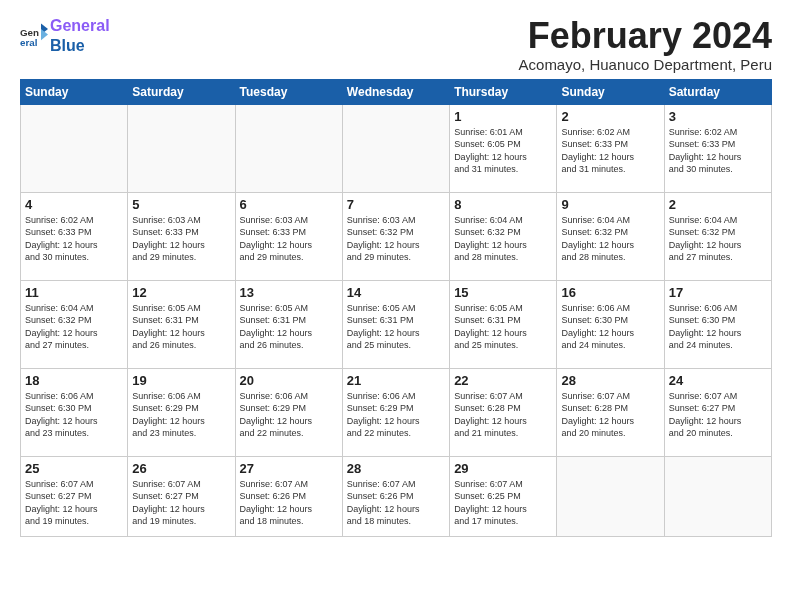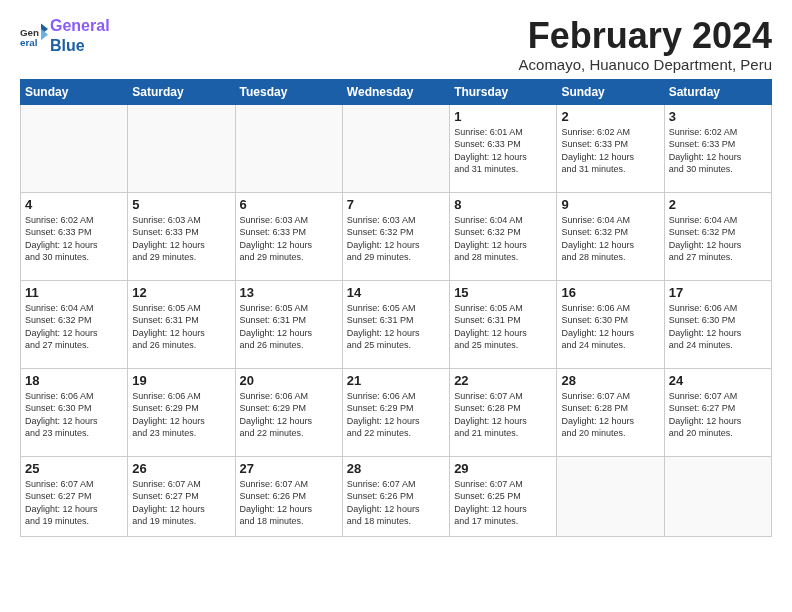--- a/index.html
+++ b/index.html
@@ -122,21 +122,21 @@
   </thead>
   <tbody id="calendar-body">
   <tr>
         <td class="empty-cell"></td>
         <td class="empty-cell"></td>
         <td class="empty-cell"></td>
         <td class="empty-cell"></td>
         <td>
           <span class="day-num">1</span>
           <div class="day-info" style="white-space: pre-line;">Sunrise: 6:01 AM
-Sunset: 6:33 PM
+Sunset: 6:05 PM
 Daylight: 12 hours
 and 31 minutes.</div>
         </td>
         <td>
           <span class="day-num">2</span>
           <div class="day-info" style="white-space: pre-line;">Sunrise: 6:02 AM
 Sunset: 6:33 PM
 Daylight: 12 hours
 and 31 minutes.</div>
         </td>

